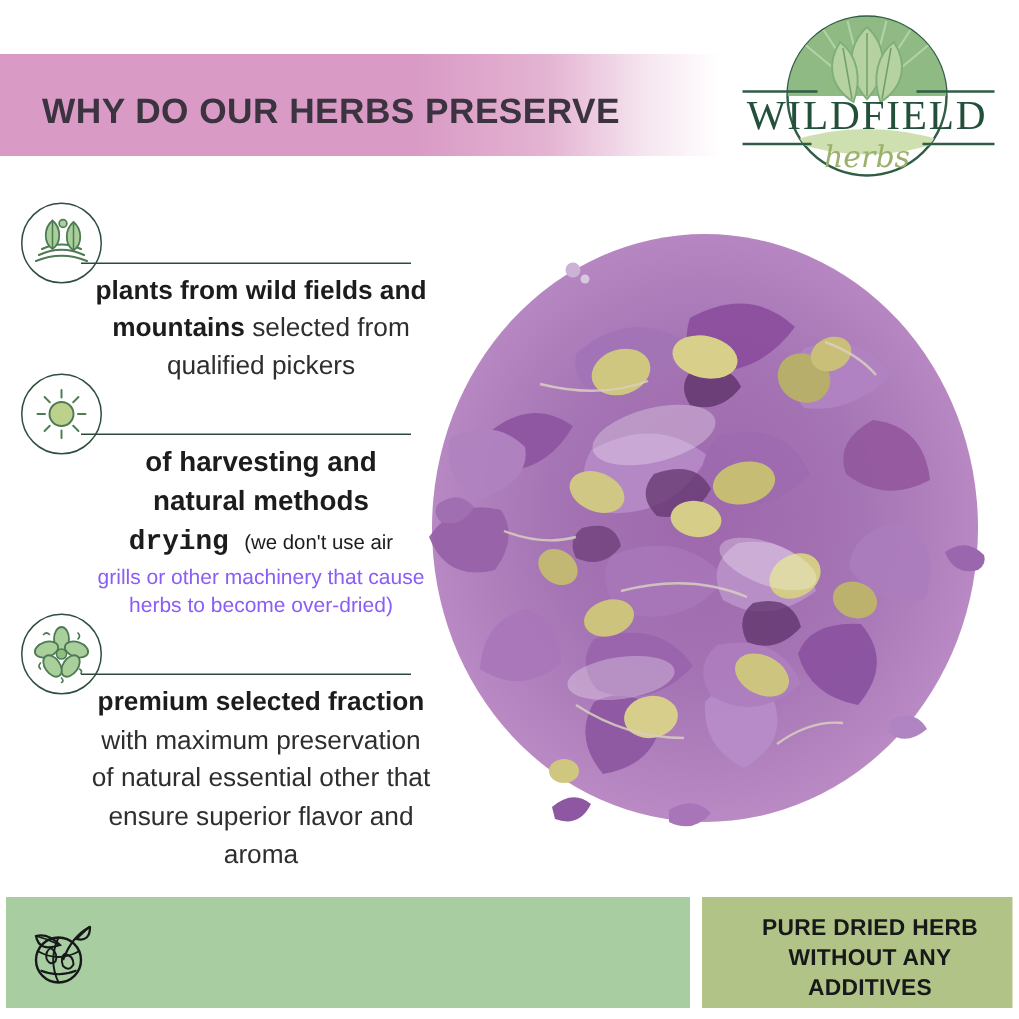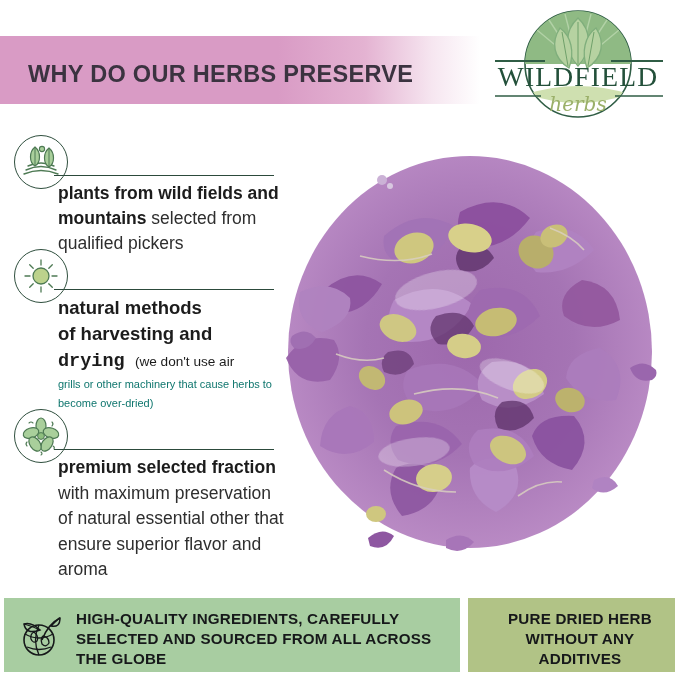--- a/index.html
+++ b/index.html
@@ -37,30 +37,30 @@
     border-radius:50%;border:1.6px solid #2f4f3e;background:#fff;
     box-sizing:border-box;
   }
   .feat-icon svg{display:block;position:absolute;left:0;top:0;}
   .feat-rule{
     position:absolute;left:54px;top:40px;width:220px;height:0;
     border-top:1.7px solid #2c4a3b;
   }
   .feat-text{
     position:absolute;left:58px;
-    width:232px;color:#1c1c1c;
+    width:232px;color:#1c1c1c;text-align:center;
   }
   .lead{font-weight:bold;}
   .rest{font-weight:normal;color:#2e2e2e;}
 
   .f1{top:135px;}
   .f1 .feat-text{top:46px;font-size:17.5px;line-height:25px;}
   .f2{top:249px;}
   .f2 .feat-text{top:46px;font-size:18.5px;line-height:26px;}
-  .f2 .tail{font-size:11px;line-height:18.5px;display:block;color:#0f766e;}
+  .f2 .tail{font-size:14px;line-height:18.5px;display:block;color:#8b5cf6;}
   .f3{top:409px;}
   .f3 .feat-text{top:46px;font-size:17.5px;line-height:25.5px;}
 
   
   .dry-line{display:block;}
   .dry-line .lead{font-size:18.5px;font-family:Liberation Mono, monospace;}
   .dry-line .paren{font-size:13.6px;}
 
   
   .herb{
@@ -178,22 +178,22 @@
           <line x1="37" y1="26" x2="42" y2="26"></line>
           <line x1="14.7" y1="14.7" x2="18.2" y2="18.2"></line>
           <line x1="33.8" y1="33.8" x2="37.3" y2="37.3"></line>
           <line x1="14.7" y1="37.3" x2="18.2" y2="33.8"></line>
           <line x1="33.8" y1="18.2" x2="37.3" y2="14.7"></line>
         </g>
       </svg>
     </div>
     <div class="feat-rule"></div>
     <div class="feat-text">
+      <span class="lead" style="display:block">of harvesting and</span>
       <span class="lead" style="display:block">natural methods</span>
-      <span class="lead" style="display:block">of harvesting and</span>
       <span class="dry-line"><span class="lead">drying</span>&nbsp; <span class="paren">(we don't use air</span></span>
       <span class="tail">grills or other machinery that cause herbs to become over-dried)</span>
     </div>
   </div>
 
   <div class="feature f3">
     <div class="feat-icon">
       <svg width="52" height="52" viewBox="0 0 52 52">
         <g fill="#a9cf9b" stroke="#4e7a54" stroke-width="1.2">
           <ellipse cx="26" cy="16" rx="5" ry="8"></ellipse>
@@ -313,20 +313,19 @@
         <path d="M9 35 q12 5 24 0" fill="none" stroke="#16181a" stroke-width="1.3"></path>
         <path d="M21 13 q-7 15 0 30" fill="none" stroke="#16181a" stroke-width="1.3"></path>
         <path d="M16 20 q5 4 3 9 q-4 3 -6 -2 q-1 -5 3 -7 Z" fill="none" stroke="#16181a" stroke-width="1.3"></path>
         <path d="M25 24 q6 1 6 7 q-3 5 -7 1 q-2 -6 1 -8 Z" fill="none" stroke="#16181a" stroke-width="1.3"></path>
         <path d="M24 28 q6 -16 18 -22" fill="none" stroke="#16181a" stroke-width="1.5"></path>
         <path d="M33 14 q9 -9 9 -8 q0 10 -9 8 Z" fill="none" stroke="#16181a" stroke-width="1.5"></path>
         <path d="M22 18 q-8 -8 -16 -6 q2 11 16 6 Z" fill="none" stroke="#16181a" stroke-width="1.5"></path>
         <path d="M6 12 q8 2 16 6" fill="none" stroke="#16181a" stroke-width="1.2"></path>
       </svg>
     </div>
-    <div class="banner-text">HIGH-QUALITY INGREDIENTS, CAREFULLY SELECTED AND SOURCED FROM ALL ACROSS THE GLOBE</div>
   </div>
 
   <div class="banner-right">
     <div class="banner-text">PURE DRIED HERB WITHOUT ANY ADDITIVES</div>
   </div>
 
 </div>
 
 </body></html>

